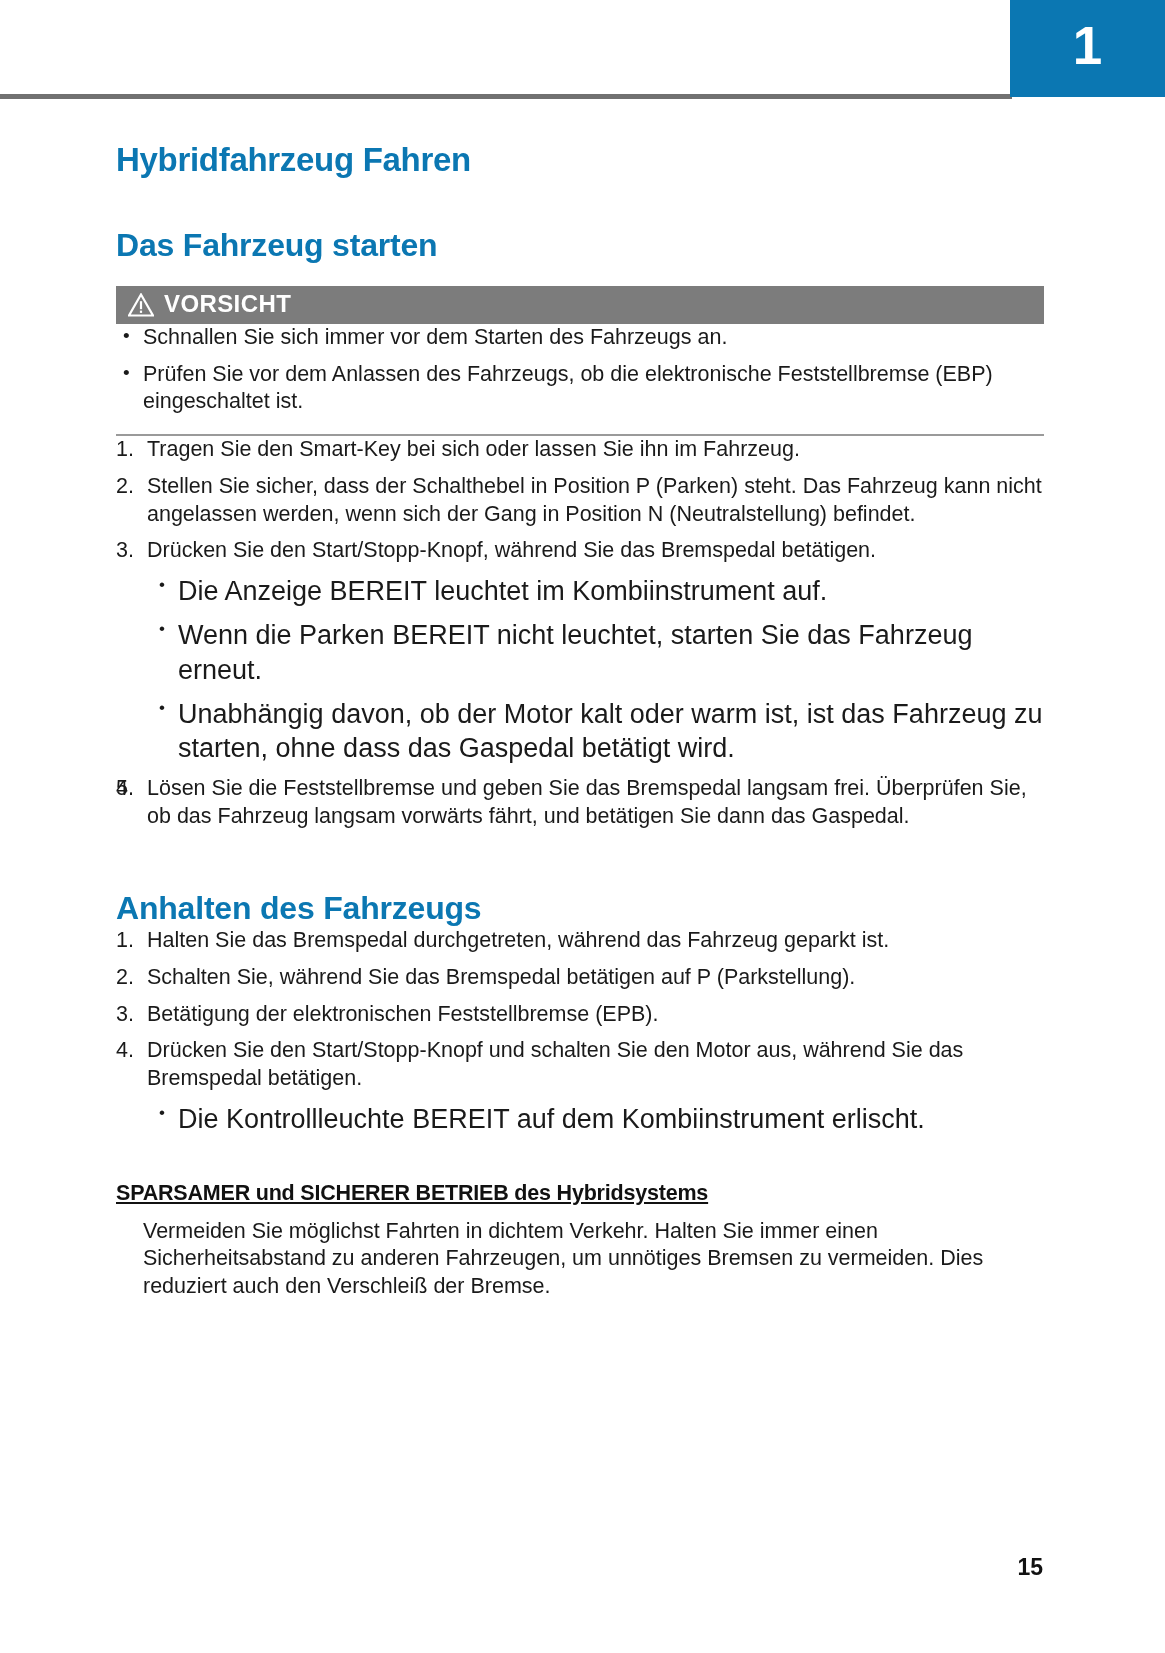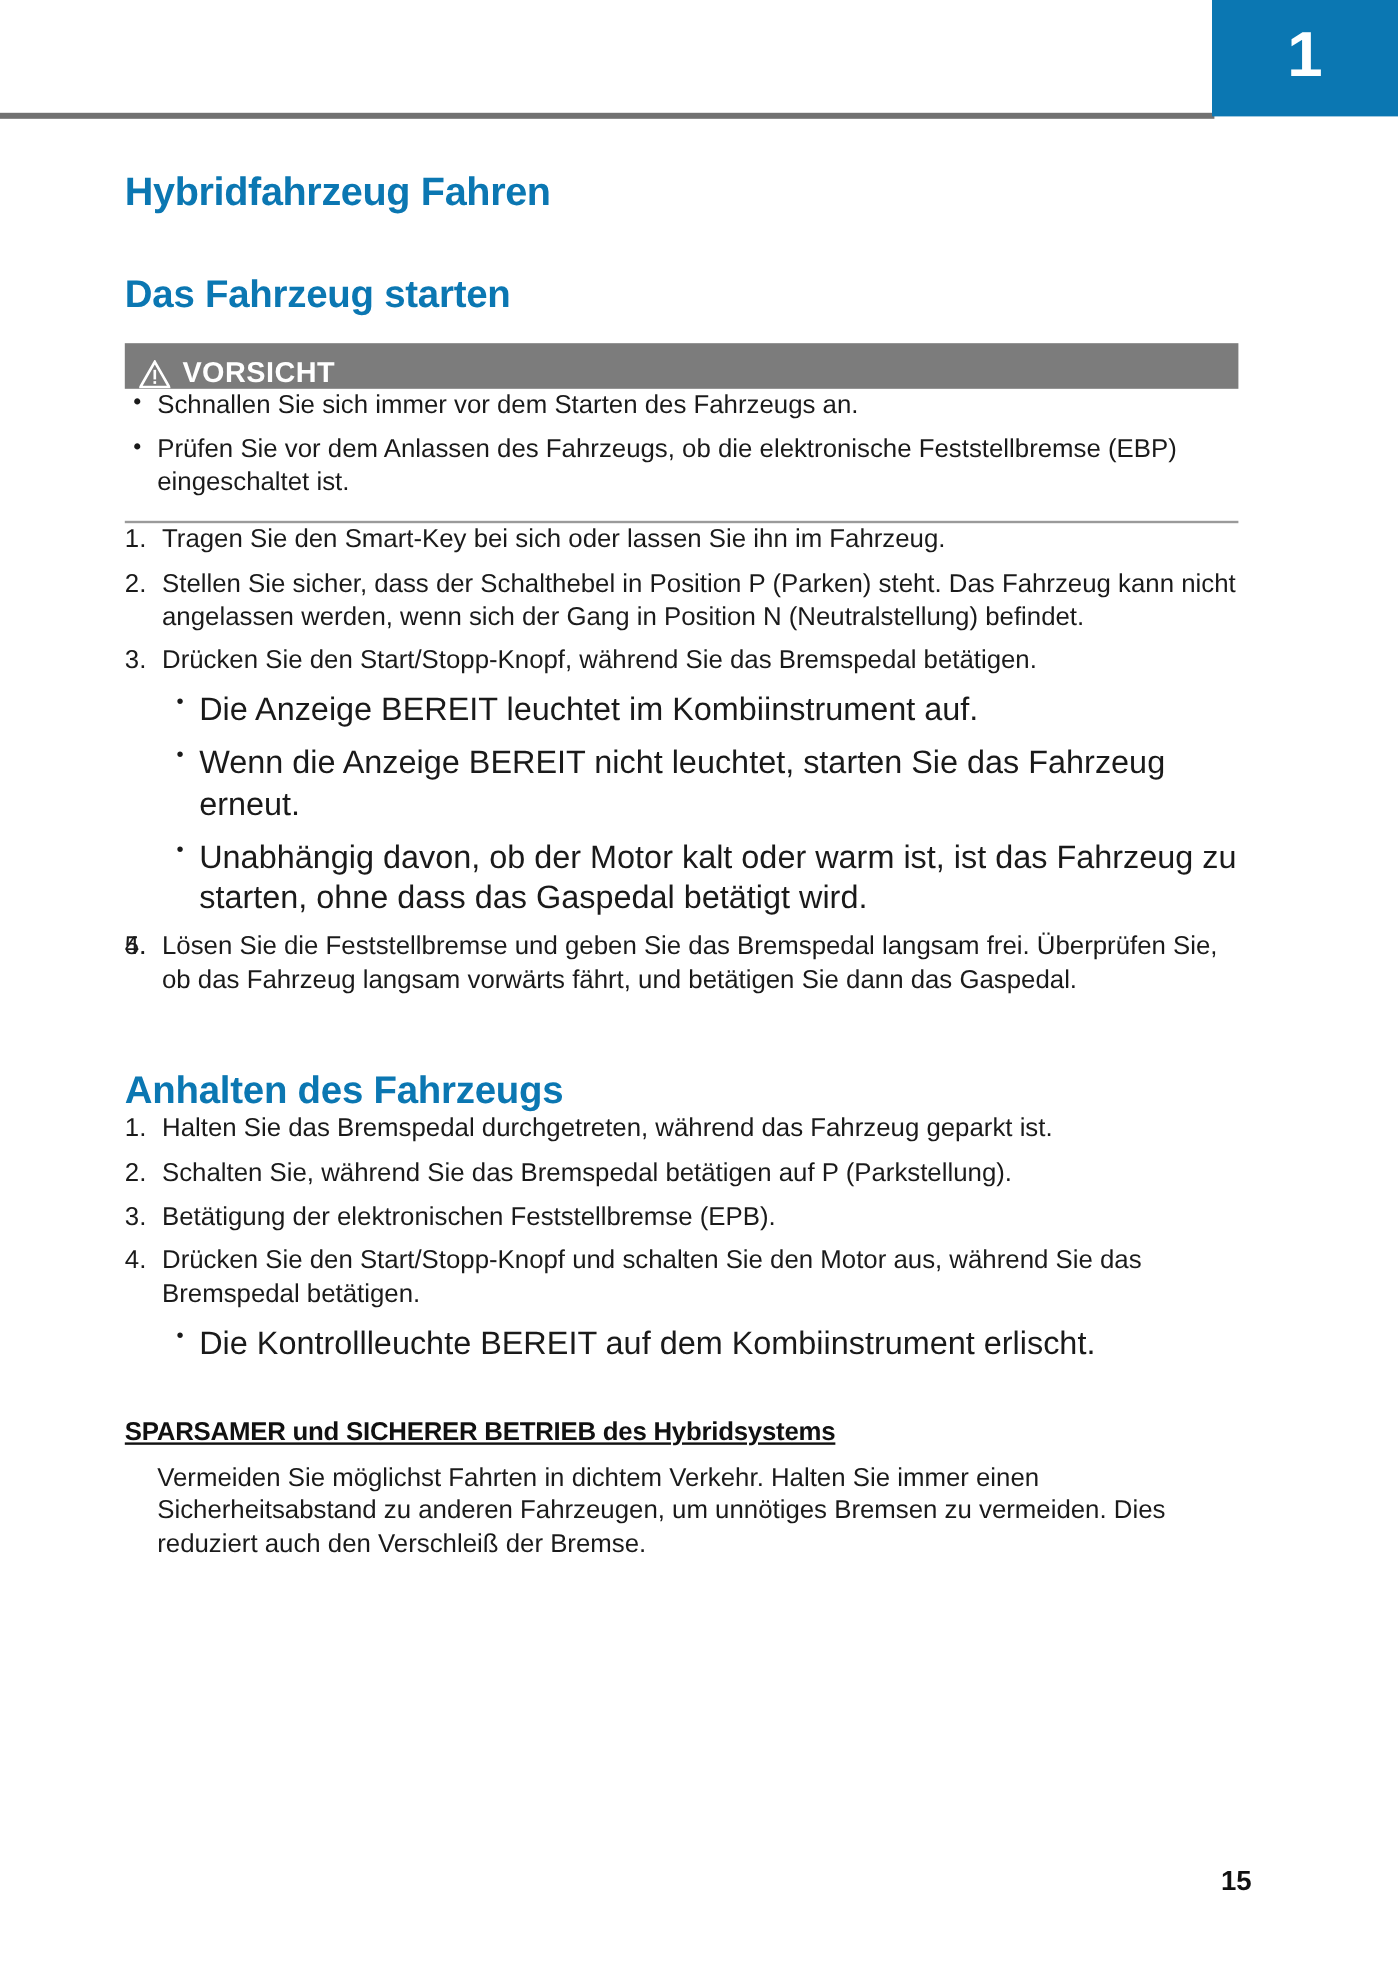--- a/index.html
+++ b/index.html
@@ -40,21 +40,21 @@
     font-weight: 700;
     letter-spacing: 0;
     line-height: 1;
     padding-bottom: 6px;
     box-sizing: border-box;
   }
 
   
   .page {
     position: absolute;
-    left: 104px;
+    left: 116px;
     top: 140px;
     width: 930px;
   }
 
   h1.doc-title {
     font-size: 33px;
     font-weight: 700;
     color: #0b77b2;
     margin: 0 0 0 0;
     letter-spacing: -0.3px;
@@ -84,21 +84,21 @@
 
   
   .caution {
     margin-top: 22px;
   }
   .caution-bar {
     background: #7c7c7c;
     height: 38px;
     width: 928px;
     display: flex;
-    align-items: flex-end;
+    align-items: center;
     padding-left: 12px;
     box-sizing: border-box;
   }
   .caution-bar .warn-icon {
     width: 26px;
     height: 24px;
     margin-right: 10px;
     display: block;
     flex: 0 0 auto;
   }
@@ -239,21 +239,21 @@
     </li>
     <li class="step-item">
       <span class="marker">2.</span>
       <span>Stellen Sie sicher, dass der Schalthebel in Position P (Parken) steht. Das Fahrzeug kann nicht angelassen werden, wenn sich der Gang in Position N (Neutralstellung) befindet.</span>
     </li>
     <li class="step-item">
       <span class="marker">3.</span>
       <span>Drücken Sie den Start/Stopp-Knopf, während Sie das Bremspedal betätigen.</span>
       <ul class="sub-bullets">
         <li>Die Anzeige BEREIT leuchtet im Kombiinstrument auf.</li>
-        <li>Wenn die Anzeige BEREIT nicht leuchtet, starten Sie das Fahrzeug erneut.</li>
+        <li>Wenn die Parken BEREIT nicht leuchtet, starten Sie das Fahrzeug erneut.</li>
         <li>Unabhängig davon, ob der Motor kalt oder warm ist, ist das Fahrzeug zu starten, ohne dass das Gaspedal betätigt wird.</li>
       </ul>
     </li>
     <li class="step-item">
       <span class="marker">4.</span>
     </li>
     <li class="step-item">
       <span class="marker">5.</span>
       <span>Lösen Sie die Feststellbremse und geben Sie das Bremspedal langsam frei. Überprüfen Sie, ob das Fahrzeug langsam vorwärts fährt, und betätigen Sie dann das Gaspedal.</span>
     </li>

